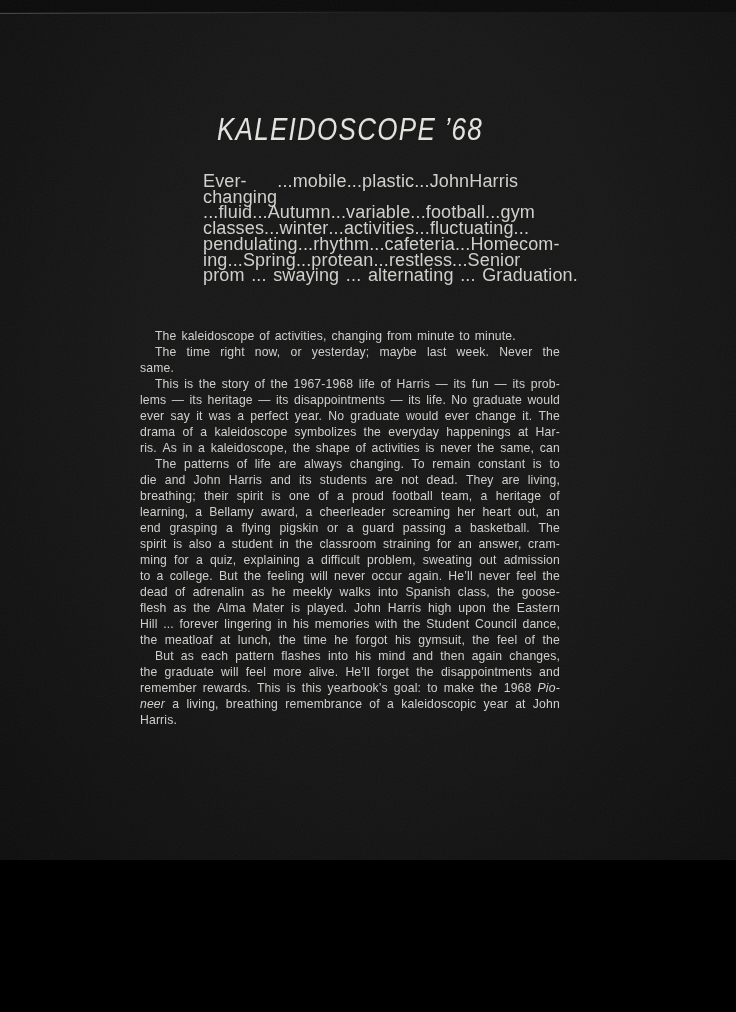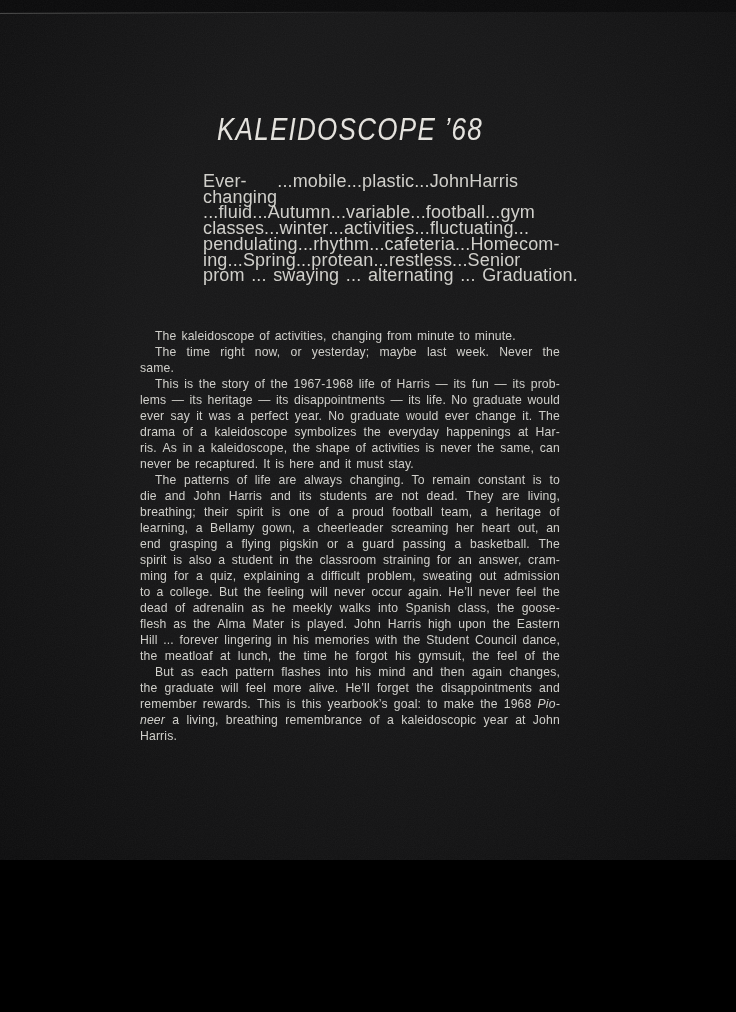--- a/index.html
+++ b/index.html
@@ -243,21 +243,20 @@
         <span>the</span>
         <span>shape</span>
         <span>of</span>
         <span>activities</span>
         <span>is</span>
         <span>never</span>
         <span>the</span>
         <span>same,</span>
         <span>can</span>
       </div>
-      <div class="line plain"><span>never</span> <span>be</span> <span>recaptured.</span> <span>It</span> <span>is</span> <span>here</span> <span>and</span> <span>it</span> <span>must</span> <span>stay.</span></div>
       <div class="line just indent">
         <span>The</span>
         <span>patterns</span>
         <span>of</span>
         <span>life</span>
         <span>are</span>
         <span>always</span>
         <span>changing.</span>
         <span>To</span>
         <span>remain</span>
@@ -292,21 +291,21 @@
         <span>football</span>
         <span>team,</span>
         <span>a</span>
         <span>heritage</span>
         <span>of</span>
       </div>
       <div class="line just">
         <span>learning,</span>
         <span>a</span>
         <span>Bellamy</span>
-        <span>gown,</span>
+        <span>award,</span>
         <span>a</span>
         <span>cheerleader</span>
         <span>screaming</span>
         <span>her</span>
         <span>heart</span>
         <span>out,</span>
         <span>an</span>
       </div>
       <div class="line just">
         <span>end</span>

